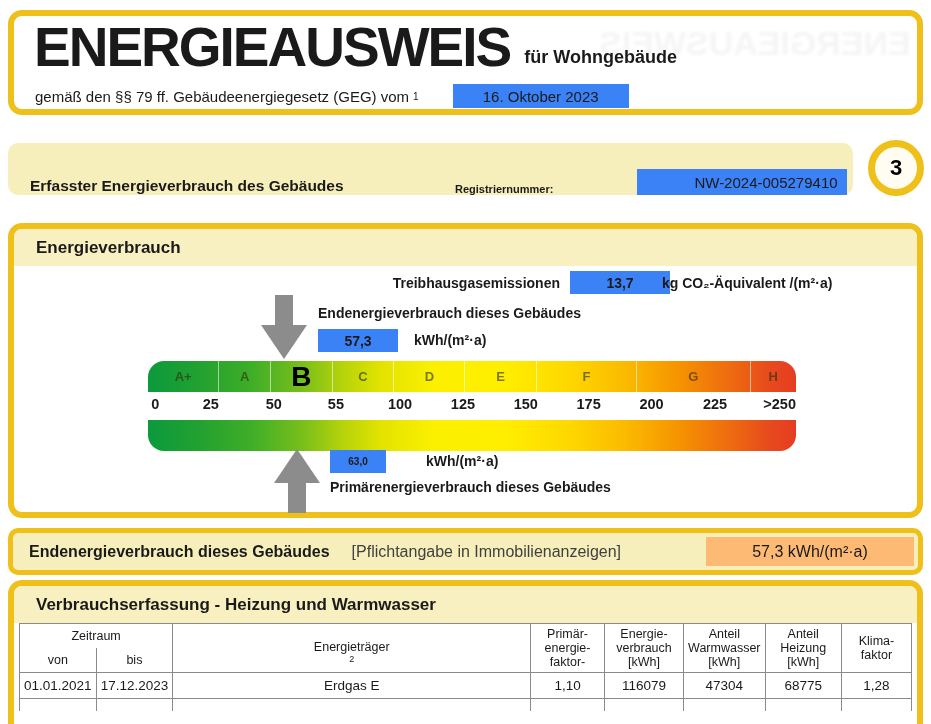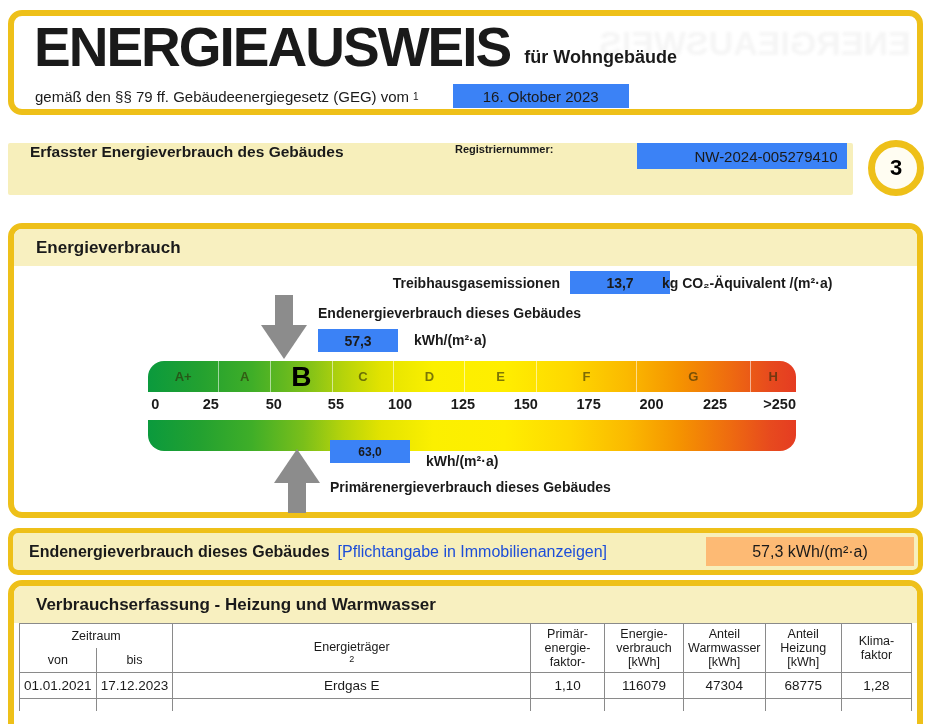--- a/index.html
+++ b/index.html
@@ -16,22 +16,22 @@
   .ghost{position:absolute;right:6px;top:8px;font-size:34px;font-weight:bold;transform:scaleX(-1);
          color:#777;opacity:.07;filter:blur(1.5px);pointer-events:none;}
   .title-row{position:absolute;left:20px;top:4px;display:flex;align-items:flex-end;}
   .main-title{font-size:55px;font-weight:bold;letter-spacing:-2px;line-height:1;white-space:nowrap;}
   .for-label{font-size:18px;font-weight:bold;margin-left:14px;padding-bottom:7px;white-space:nowrap;}
   .law-row{position:absolute;left:21px;top:68px;font-size:15px;display:flex;align-items:center;}
   .law-row sup{font-size:10px;margin-left:4px;}
   .date-box{margin-left:34px;width:176px;height:24px;font-size:15px;}
 
   
-  .register-bar{position:absolute;left:8px;top:143px;width:845px;height:52px;border-radius:2px;
-    display:flex;align-items:flex-start;box-sizing:border-box;padding:0 16px 0 22px;}
+  .register-bar{position:absolute;left:8px;top:143px;width:845px;height:52px;border-radius:10px;
+    display:flex;align-items:flex-end;box-sizing:border-box;padding:0 16px 0 22px;}
   .reg-label{font-weight:bold;font-size:15.5px;}
   .reg-key{font-weight:bold;font-size:11px;position:absolute;left:447px;}
   .reg-value{position:absolute;left:629px;width:210px;height:26px;font-size:15px;padding-left:48px;}
   .page-circle{position:absolute;left:868px;top:140px;width:56px;height:56px;border:7px solid #eec019;
     border-radius:50%;background:#fffdf2;box-sizing:border-box;display:flex;align-items:center;justify-content:center;
     font-size:22px;font-weight:bold;color:#000;}
 
   
   .energy-box{left:8px;top:223px;width:915px;height:295px;}
   .section-band{position:absolute;left:0;top:0;right:0;height:37px;background:#f8f0c0;
@@ -62,29 +62,29 @@
   .seg{display:flex;align-items:center;justify-content:center;font-weight:bold;font-size:13px;
     border-right:1px solid rgba(255,255,255,.55);color:rgba(45,45,8,.62);box-sizing:border-box;}
   .seg:last-child{border-right:none;}
   .seg.current{font-size:28px;color:#000;}
   .band-numbers{height:28px;background:#fff;position:relative;}
   .tick{position:absolute;top:4px;font-weight:bold;font-size:14.5px;transform:translateX(-50%);white-space:nowrap;}
   .tick.first{transform:none;}
   .tick.last{transform:translateX(-100%);}
   .band-lower{height:31px;border-radius:0 0 16px 16px;}
 
-  .pe-value{position:absolute;left:316px;top:211px;width:80px;height:23px;font-weight:bold;font-size:12px;}
+  .pe-value{position:absolute;left:316px;top:221px;width:56px;height:23px;font-weight:bold;font-size:10px;}
   .pe-unit{position:absolute;left:412px;top:224px;font-weight:bold;font-size:14px;}
   .pe-label{position:absolute;left:316px;top:250px;font-weight:bold;font-size:14px;}
 
   
   .pflicht-bar{position:absolute;left:8px;top:528px;width:915px;height:47px;border:5px solid #eec019;
     border-radius:10px;background:#f7efbb;box-sizing:border-box;display:flex;align-items:center;padding-left:16px;}
   .pflicht-bold{font-weight:bold;font-size:16px;}
-  .pflicht-reg{font-size:16px;margin-left:8px;color:#1d4ed8;}
+  .pflicht-reg{font-size:16px;margin-left:22px;color:#404040;}
   .pflicht-value{position:absolute;right:4px;top:4px;bottom:4px;width:208px;background:#fdba74;
     display:flex;align-items:center;justify-content:center;font-size:16px;}
 
   
   .table-box{left:8px;top:580px;width:915px;height:220px;}
   .vtable{position:absolute;left:5px;right:5px;top:37px;border-collapse:collapse;width:calc(100% - 10px);}
   .vtable th,.vtable td{border:1px solid #8a8a8a;font-weight:normal;text-align:center;padding:2px 4px;box-sizing:border-box;}
   .vtable th{font-size:12.5px;white-space:pre-line;}
   .vtable td{font-size:13.5px;height:26px;}
   .vtable .no-bottom{border-bottom:none;}

